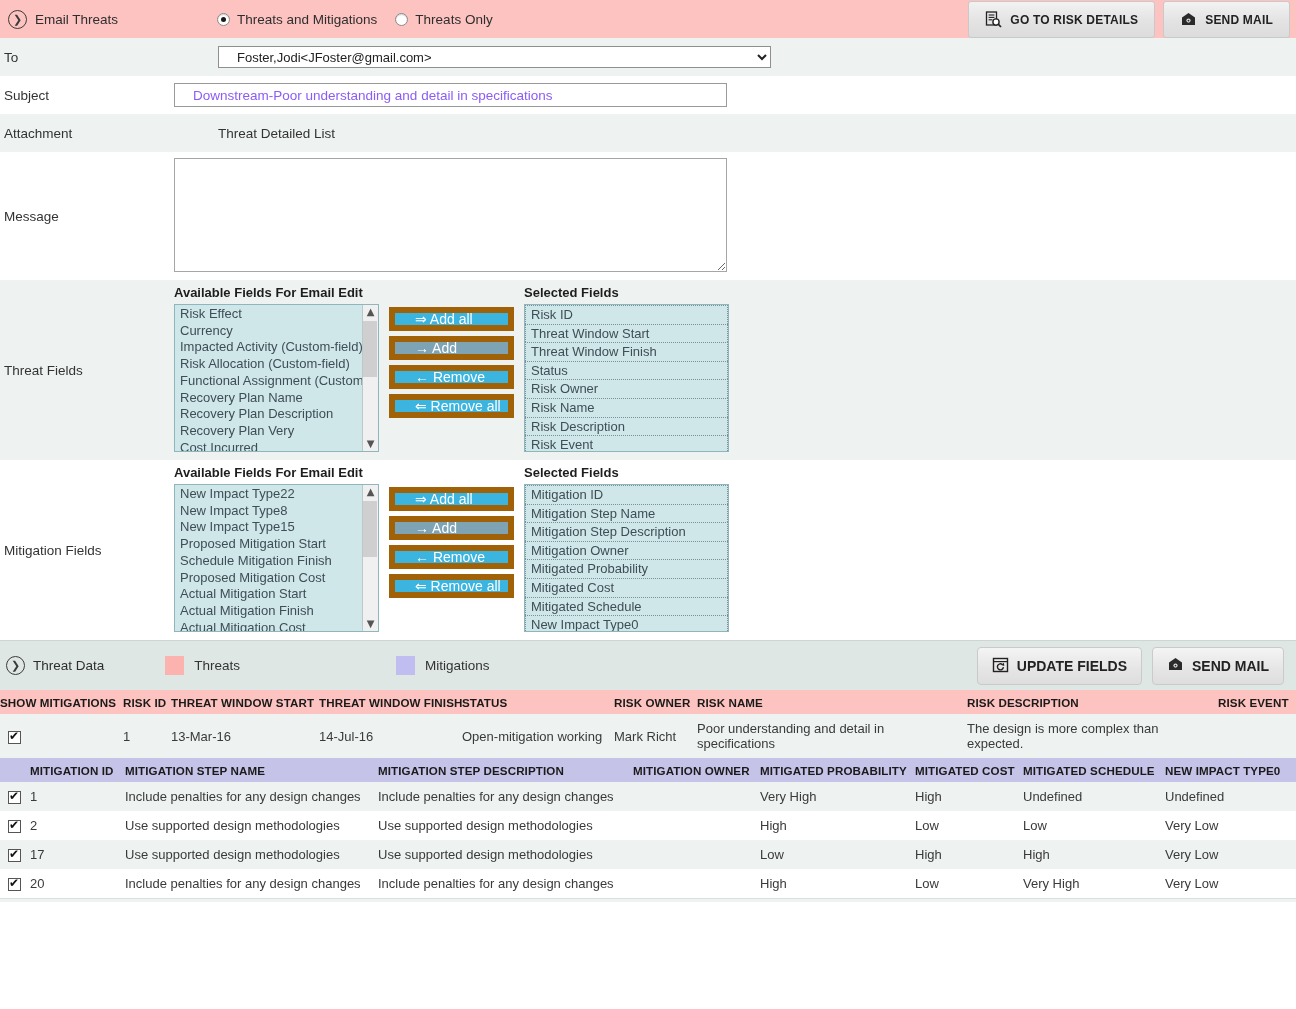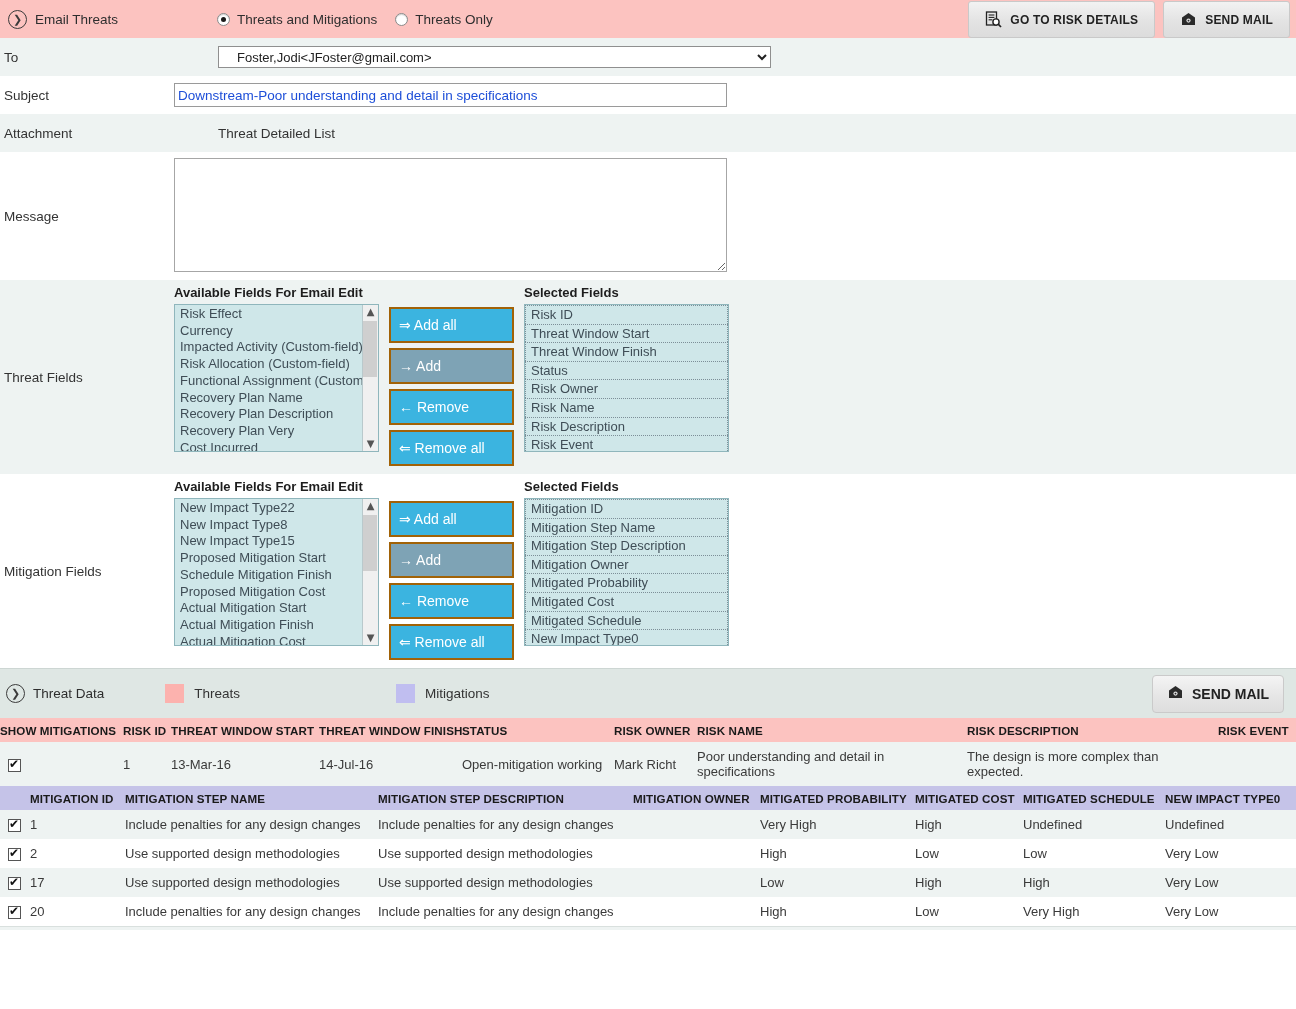--- a/index.html
+++ b/index.html
@@ -72,22 +72,22 @@
 
   select.to-select {
     width: 553px; height: 22px;
     font-family: "Liberation Sans", sans-serif; font-size: 13px;
     border: 1px solid #8f8f8f; background: #ffffff; color: #222;
     padding-left: 14px;
   }
   input.subject-input {
     width: 553px; height: 24px;
     font-family: "Liberation Sans", sans-serif; font-size: 13.5px;
-    border: 1px solid #9a9a9a; background: #ffffff; color: #1d4ed8;
-    padding-left: 3px;
+    border: 1px solid #9a9a9a; background: #ffffff; color: #8b5cf6;
+    padding-left: 18px;
   }
   .attach-text { font-size: 13.5px; color: #333; }
 
   .msgrow { display: flex; align-items: center; height: 128px; background: #fff; }
   textarea.msg {
     width: 553px; height: 114px;
     border: 1px solid #a6a6a6; background: #fff;
     font-family: "Liberation Sans", sans-serif; font-size: 13px;
     resize: both;
   }
@@ -126,28 +126,28 @@
     position: absolute; top: 16px; right: 1px;
     width: 14px; height: 56px; background: #cfcfcf;
   }
 
   .btncol {
     width: 125px;
     margin: 22px 0 0 10px;
     display: flex; flex-direction: column; gap: 5px;
   }
   .pbtn {
-    height: 36px;
+    height: 24px;
     background: #3bb4e0;
-    border: 2px solid #a16207;
+    border: 6px solid #a16207;
     color: #ffffff;
     font-size: 14px;
     font-family: "Liberation Sans", sans-serif;
     display: flex; align-items: center;
-    padding-left: 8px;
+    padding-left: 20px;
     cursor: pointer;
   }
   .pbtn.hover { background: #7ea3b5; }
 
   .selcol { margin-left: 10px; }
   .sellist {
     width: 205px; height: 148px;
     border: 1px solid #8fb6bc;
     background: #cfe7e9;
     overflow: hidden;
@@ -391,20 +391,31 @@
     <span class="swatch" style="background:#fcb2ae;"></span>
     <span class="ltxt">Threats</span>
   </div>
   <div class="legend" style="margin-left:156px;">
     <span class="swatch" style="background:#c0bef0;"></span>
     <span class="ltxt">Mitigations</span>
   </div>
   <div class="topbts" style="position:absolute; right:12px; top:6px; display:flex; gap:10px;">
     <button class="tbtn2">
       <span>
+        <svg width="17" height="16" viewBox="0 0 17 16">
+          <rect x="1.5" y="1.5" width="14" height="13" fill="none" stroke="#222" stroke-width="1.4"></rect>
+          <line x1="1.5" y1="4.6" x2="15.5" y2="4.6" stroke="#222" stroke-width="1.2"></line>
+          <path d="M11.4 10.1 a3 3 0 1 1 -1.1 -2.6" fill="none" stroke="#222" stroke-width="1.4"></path>
+          <polygon points="11.9,5.8 12.3,9.0 9.2,8.1" fill="#222"></polygon>
+        </svg>
+      </span>
+      <span>UPDATE FIELDS</span>
+    </button>
+    <button class="tbtn2">
+      <span>
         <svg width="17" height="15" viewBox="0 0 17 15">
           <path d="M8.5 1 L15 5.5 L15 13 L2 13 L2 5.5 Z" fill="#2b2b2b"></path>
           <circle cx="8.5" cy="8.6" r="2.1" fill="#dcdcdc"></circle>
           <circle cx="8.5" cy="8.6" r="0.9" fill="#2b2b2b"></circle>
         </svg>
       </span>
       <span>SEND MAIL</span>
     </button>
   </div>
 </div>

